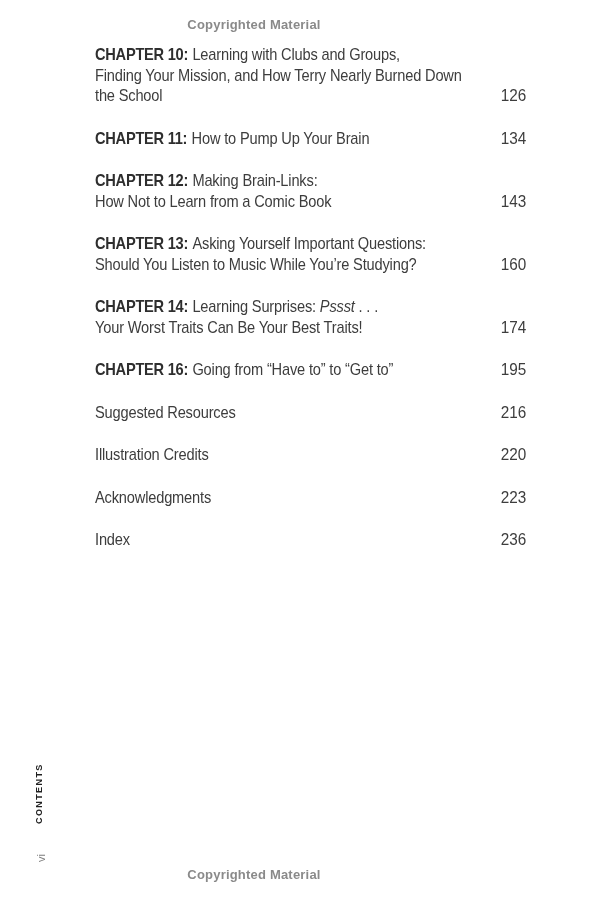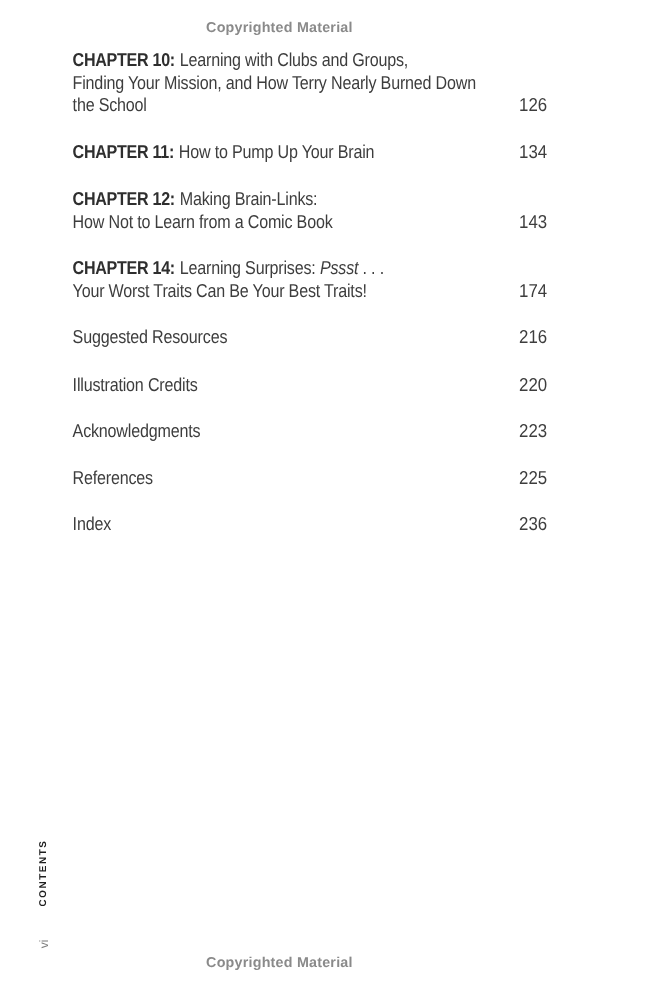--- a/index.html
+++ b/index.html
@@ -25,21 +25,21 @@
     font-size: 13px;
     font-weight: bold;
     color: #8a8a8a;
     letter-spacing: 0.2px;
   }
   .watermark.top { top: 17px; }
   .watermark.bottom { top: 867px; }
 
   .toc {
     position: absolute;
-    left: 66px;
+    left: 95px;
     top: 45px;
     width: 431px;
   }
   .entry {
     position: relative;
     margin-bottom: 22px;
     padding-right: 52px;
   }
   .entry-text {
     font-size: 17px;
@@ -108,48 +108,52 @@
     <div class="entry">
       <div class="entry-text"><span class="lbl">CHAPTER 11:</span><span>How to Pump Up Your Brain</span></div>
       <div class="entry-page">134</div>
     </div>
 
     <div class="entry">
       <div class="entry-text"><span class="lbl">CHAPTER 12:</span><span>Making Brain-Links:</span><br><span>How Not to Learn from a Comic Book</span></div>
       <div class="entry-page">143</div>
     </div>
 
+    <div class="entry">
+      <div class="entry-text"><span class="lbl">CHAPTER 13:</span><span>Asking Yourself Important Questions:</span><br><span>Should You Listen to Music While You’re Studying?</span></div>
+      <div class="entry-page">160</div>
+    </div>
 
     <div class="entry">
       <div class="entry-text"><span class="lbl">CHAPTER 14:</span><span>Learning Surprises: </span><span class="ital">Pssst</span><span> . . .</span><br><span>Your Worst Traits Can Be Your Best Traits!</span></div>
       <div class="entry-page">174</div>
     </div>
 
 
+    <div class="entry">
+      <div class="entry-text"><span class="lbl">CHAPTER 16:</span><span>Going from “Have to” to “Get to”</span></div>
+      <div class="entry-page">195</div>
+    </div>
 
 
     <div class="entry">
       <div class="entry-text"><span>Suggested Resources</span></div>
       <div class="entry-page">216</div>
     </div>
 
     <div class="entry">
       <div class="entry-text"><span>Illustration Credits</span></div>
       <div class="entry-page">220</div>
     </div>
 
     <div class="entry">
       <div class="entry-text"><span>Acknowledgments</span></div>
       <div class="entry-page">223</div>
     </div>
 
-    <div class="entry">
-      <div class="entry-text"><span>References</span></div>
-      <div class="entry-page">225</div>
-    </div>
 
 
     <div class="entry">
       <div class="entry-text"><span>Index</span></div>
       <div class="entry-page">236</div>
     </div>
 
 
   </div>
 

